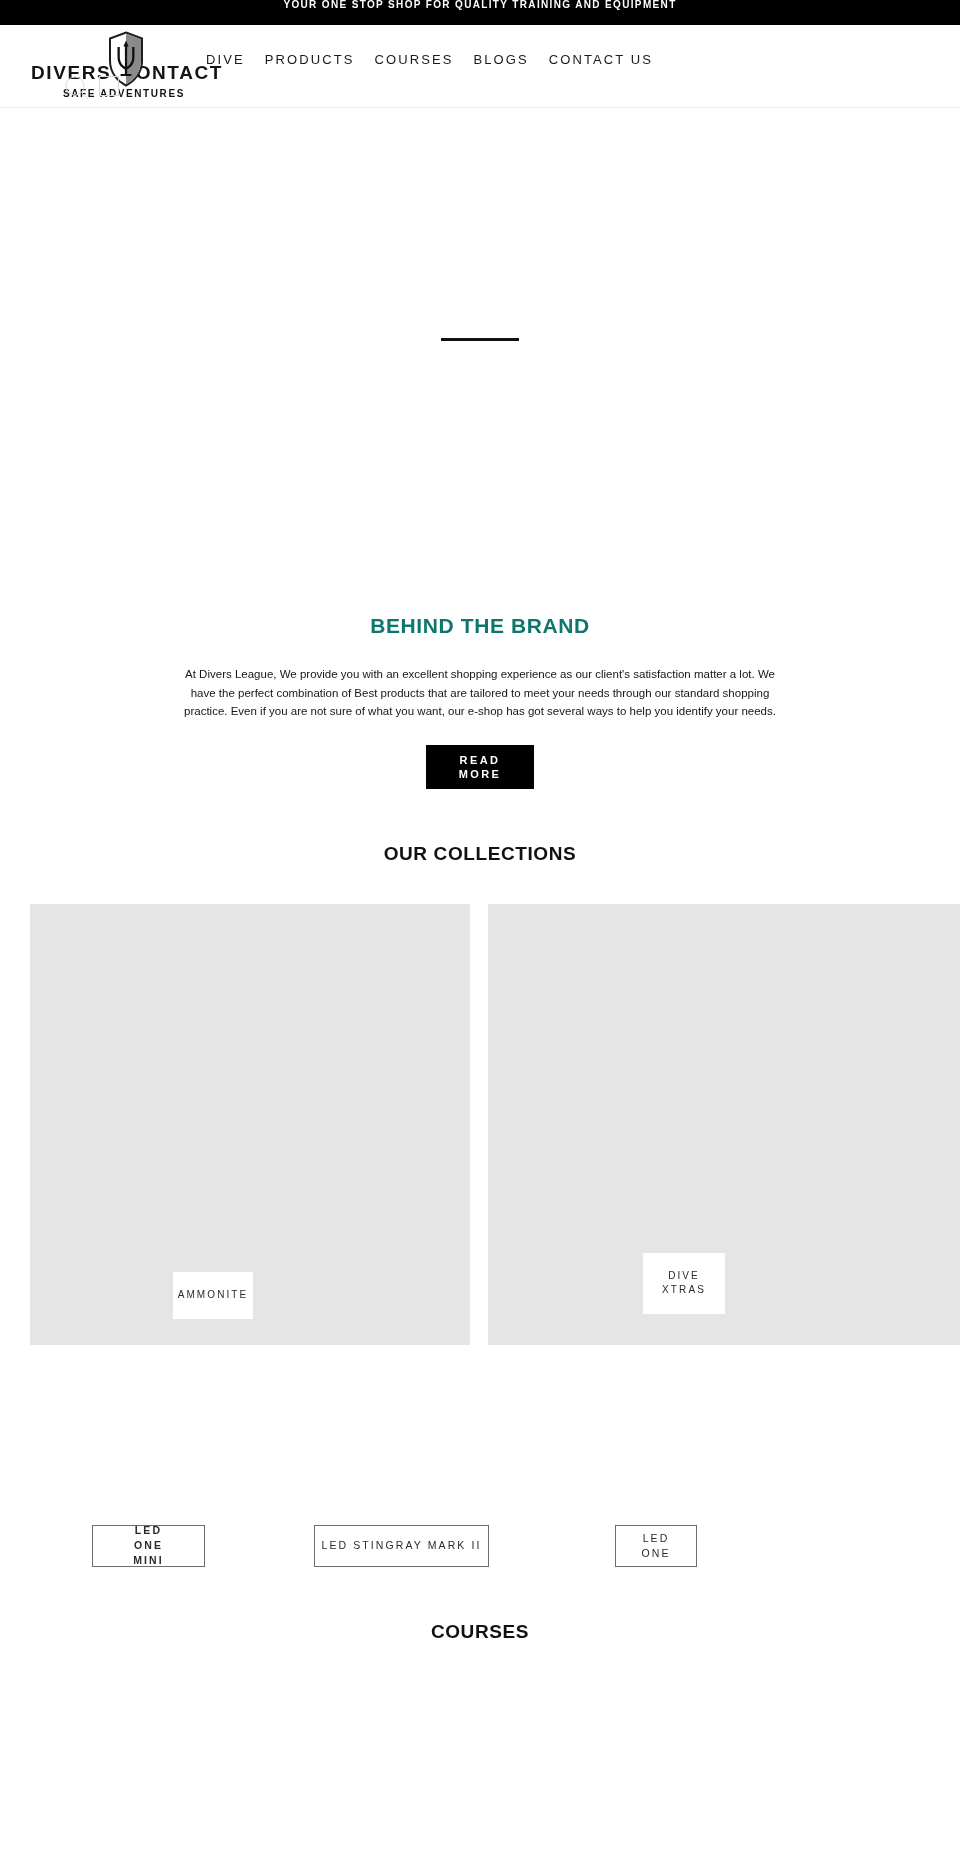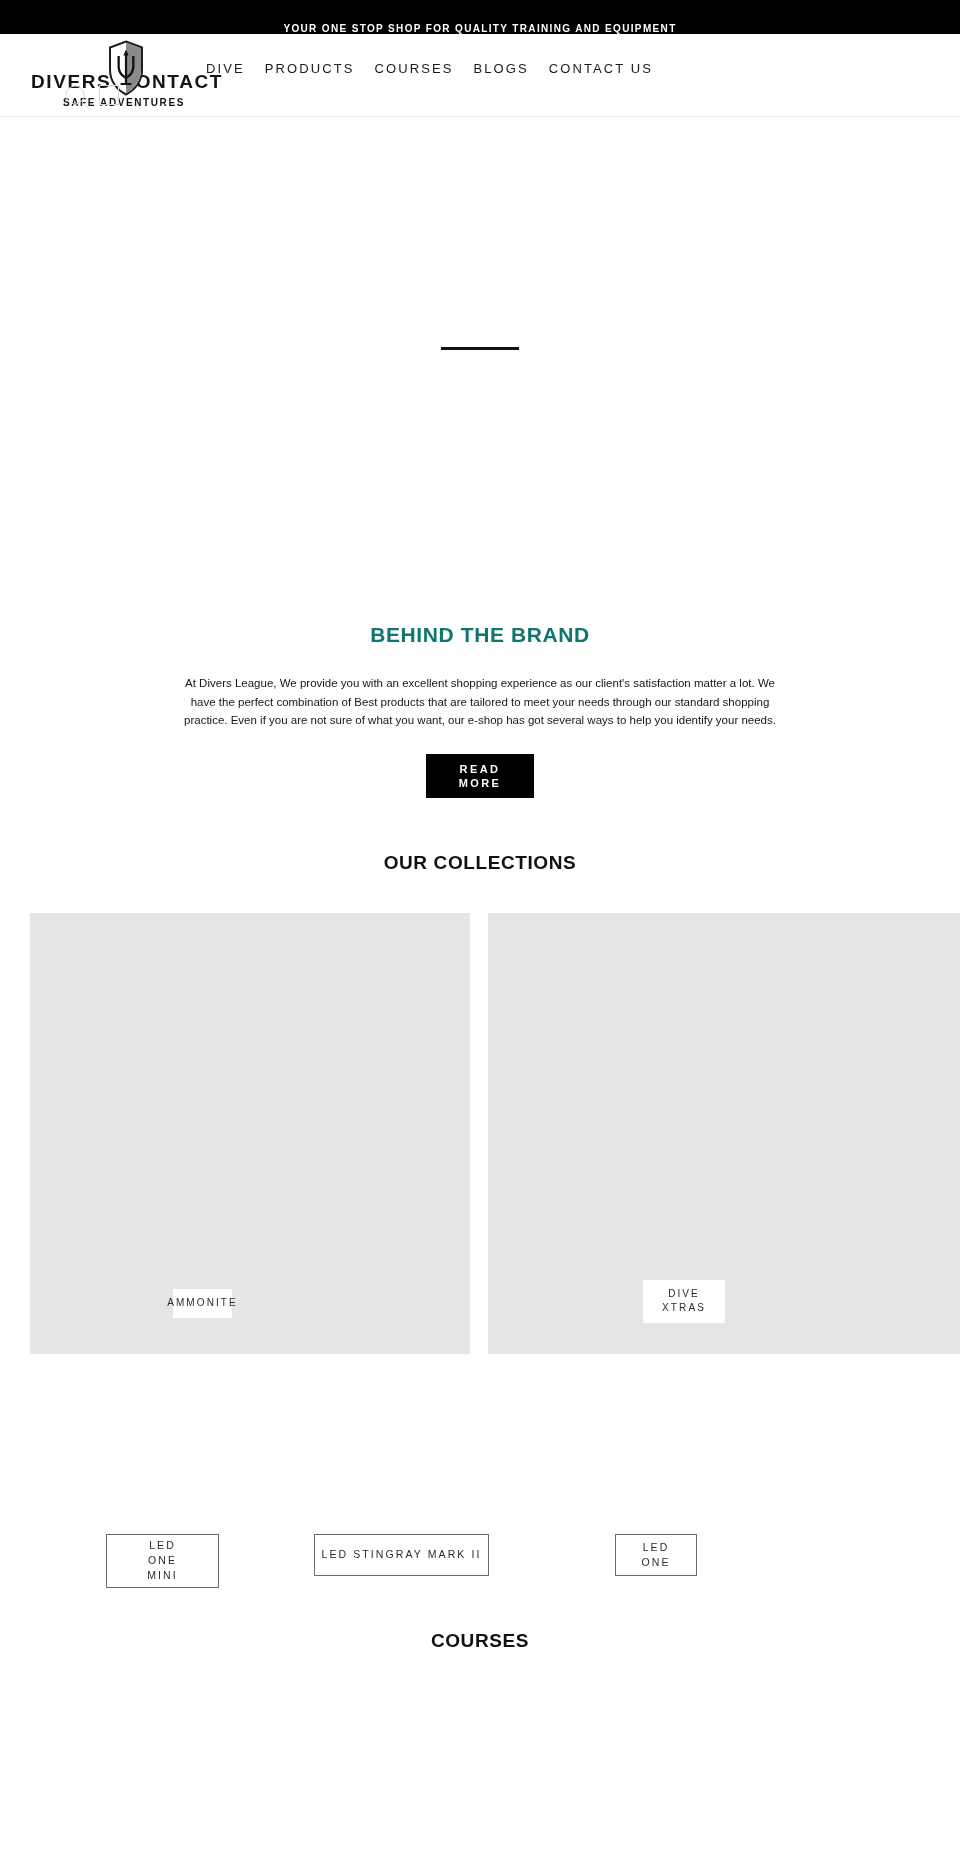--- a/index.html
+++ b/index.html
@@ -18,24 +18,24 @@
   .page {
     position: relative;
     width: 960px;
     height: 1875px;
     overflow: hidden;
     background: #ffffff;
   }
 
   
   .announcement-bar {
-    height: 34px;
+    height: 25px;
     background: #000000;
     display: flex;
-    align-items: flex-end;
+    align-items: flex-start;
     justify-content: center;
   }
   .announcement-text {
     color: #ffffff;
     font-size: 10px;
     font-weight: 700;
     letter-spacing: 1.35px;
     line-height: 1;
     white-space: nowrap;
   }
@@ -220,26 +220,26 @@
     position: absolute;
     background: #ffffff;
     color: #2a2a2a;
     font-size: 10px;
     letter-spacing: 2.1px;
     line-height: 1.45;
     text-align: center;
     display: flex;
     align-items: center;
     justify-content: center;
-    padding: 7px 6px;
+    padding: 16px 6px;
   }
   .card-a .collection-chip {
     left: 143px;
-    bottom: 36px;
-    width: 59px;
+    bottom: 26px;
+    width: 80px;
     min-height: 22px;
   }
   .card-b .collection-chip {
     left: 155px;
     bottom: 31px;
     width: 82px;
     min-height: 36px;
     word-spacing: 200px;
   }
 
@@ -258,21 +258,21 @@
     letter-spacing: 2.1px;
     line-height: 1.45;
     color: #2b2b2b;
     text-align: center;
     cursor: pointer;
     display: flex;
     align-items: center;
     justify-content: center;
     padding: 4px 6px;
   }
-  .product-button.p1 { left: 106px;  width: 113px; height: 54px; word-spacing: 200px; }
+  .product-button.p1 { left: 92px;  width: 113px; height: 42px; word-spacing: 200px; font-weight: bold; }
   .product-button.p2 { left: 314px; width: 175px; height: 42px; }
   .product-button.p3 { left: 615px; width: 82px;  height: 42px; word-spacing: 200px; }
 
   
   .courses-section {
     padding-top: 22px;
     text-align: center;
   }
   .courses-heading {
     font-size: 19px;

